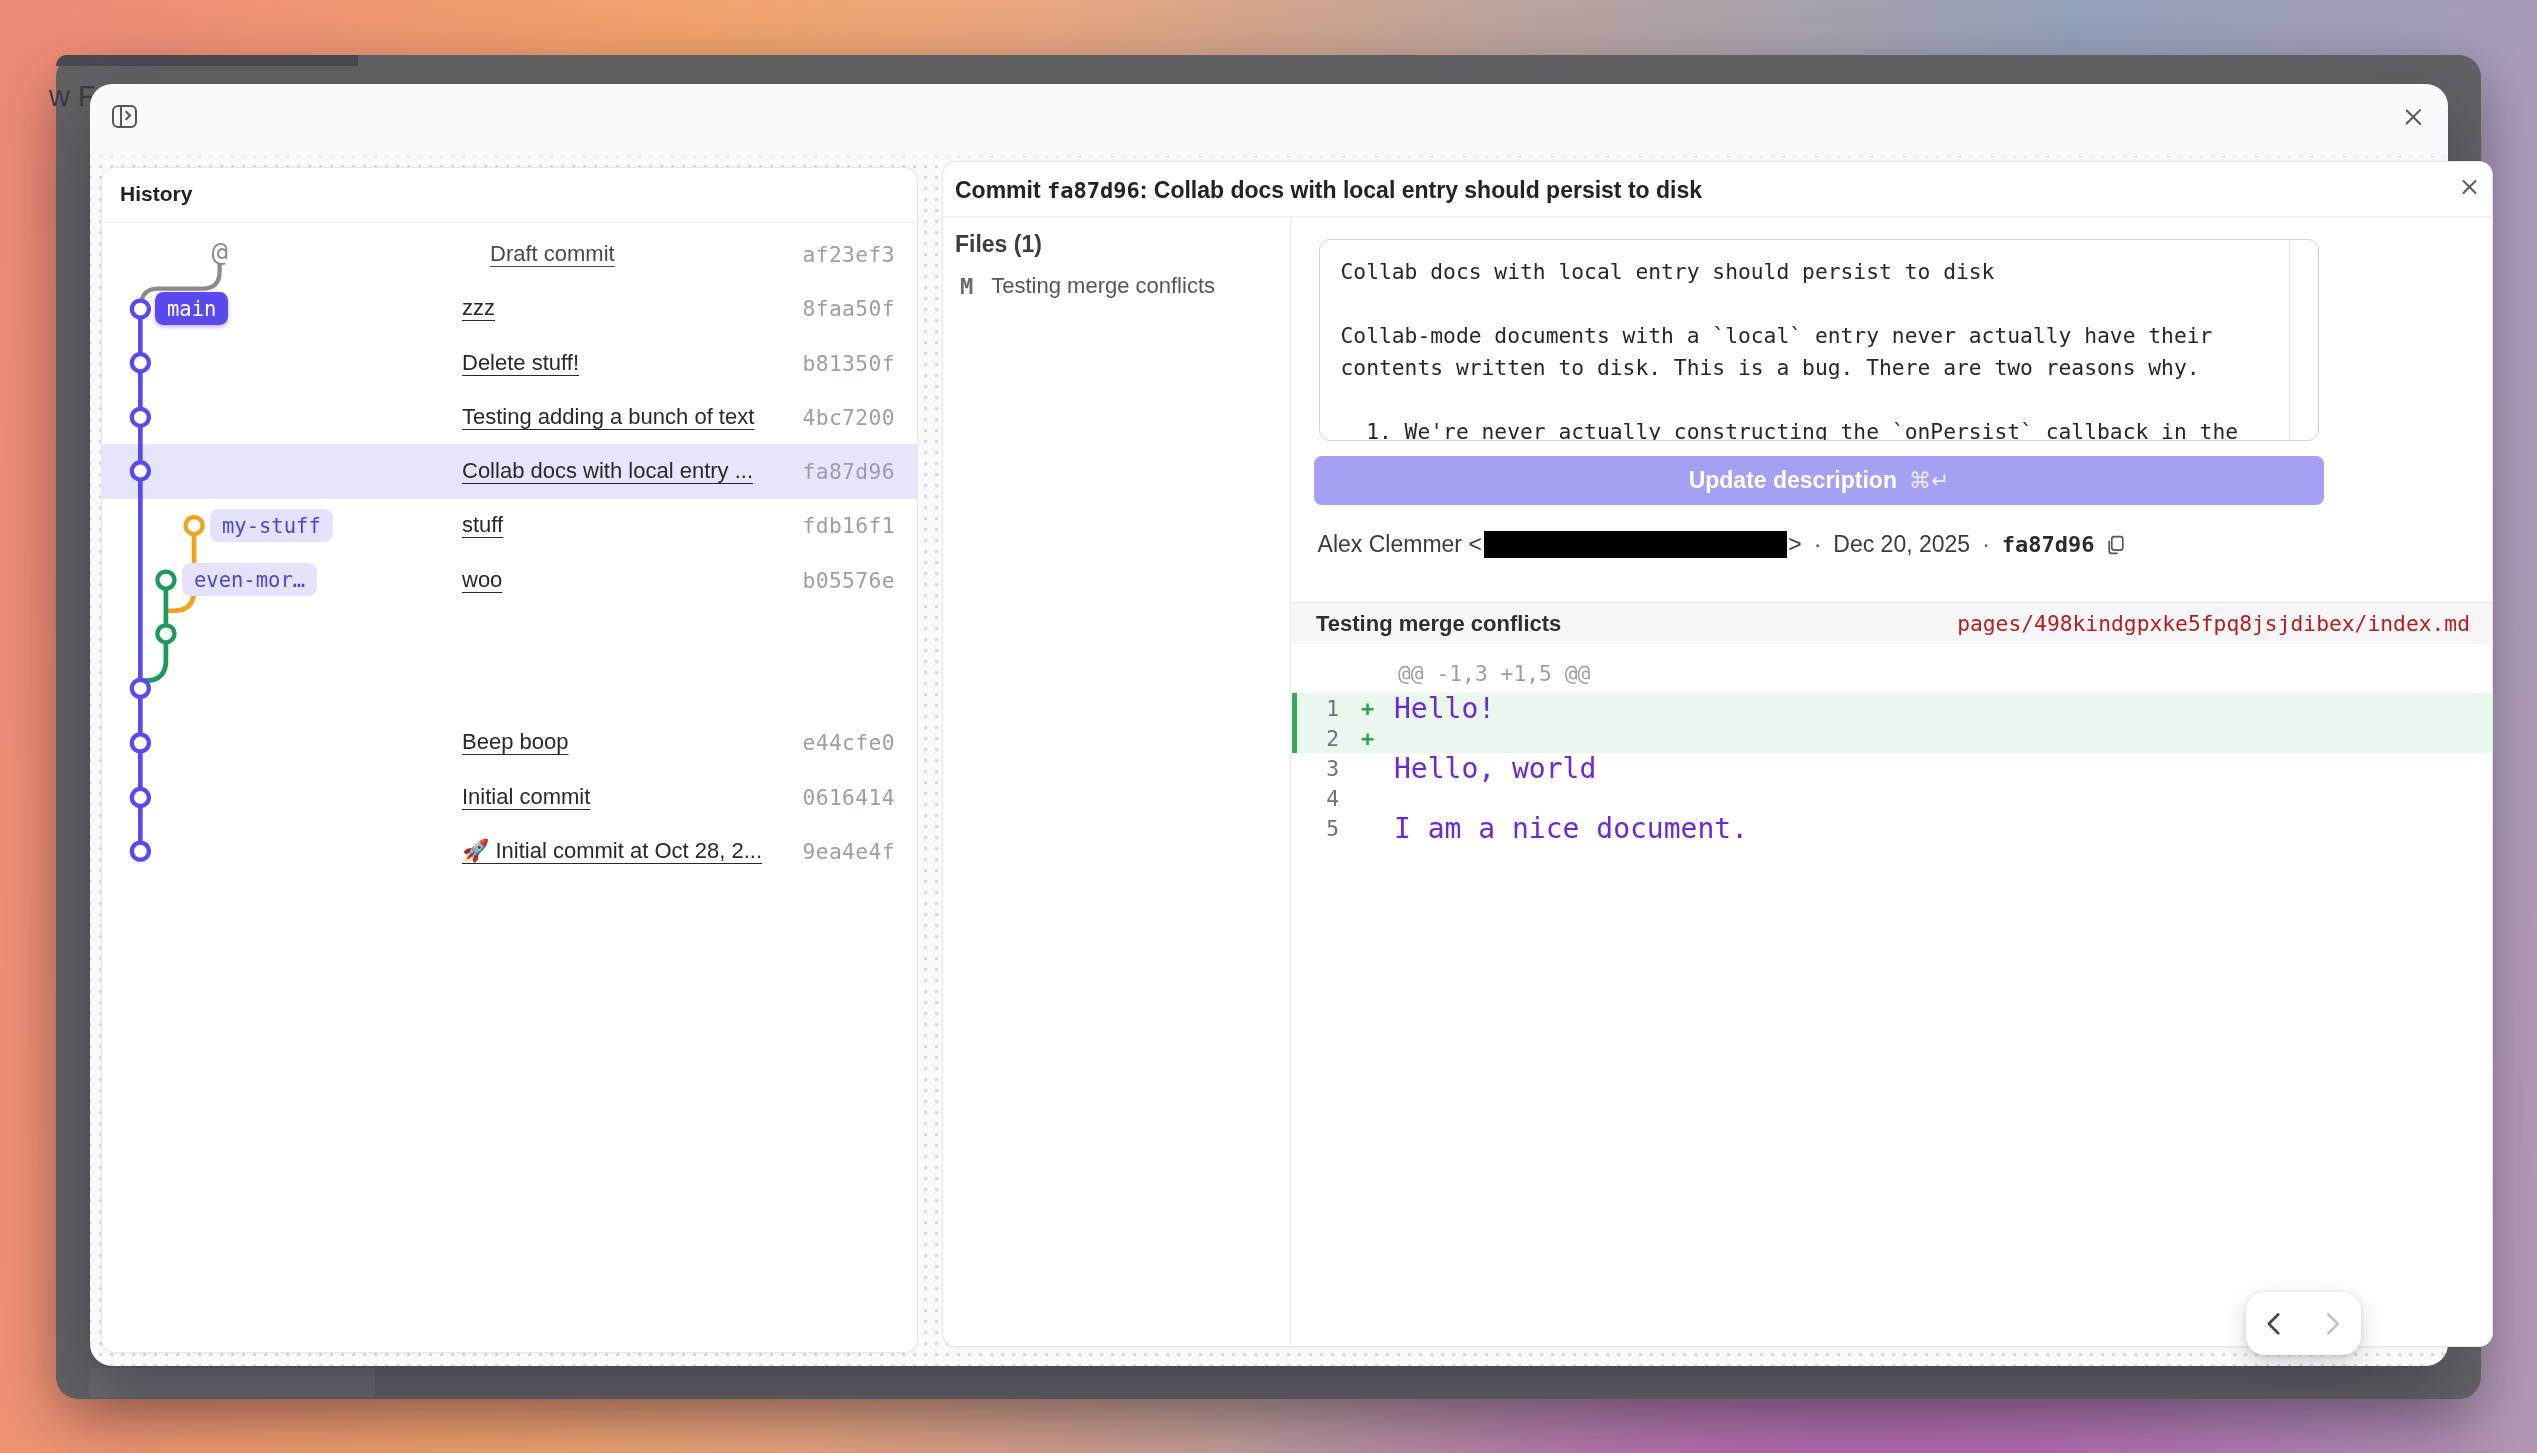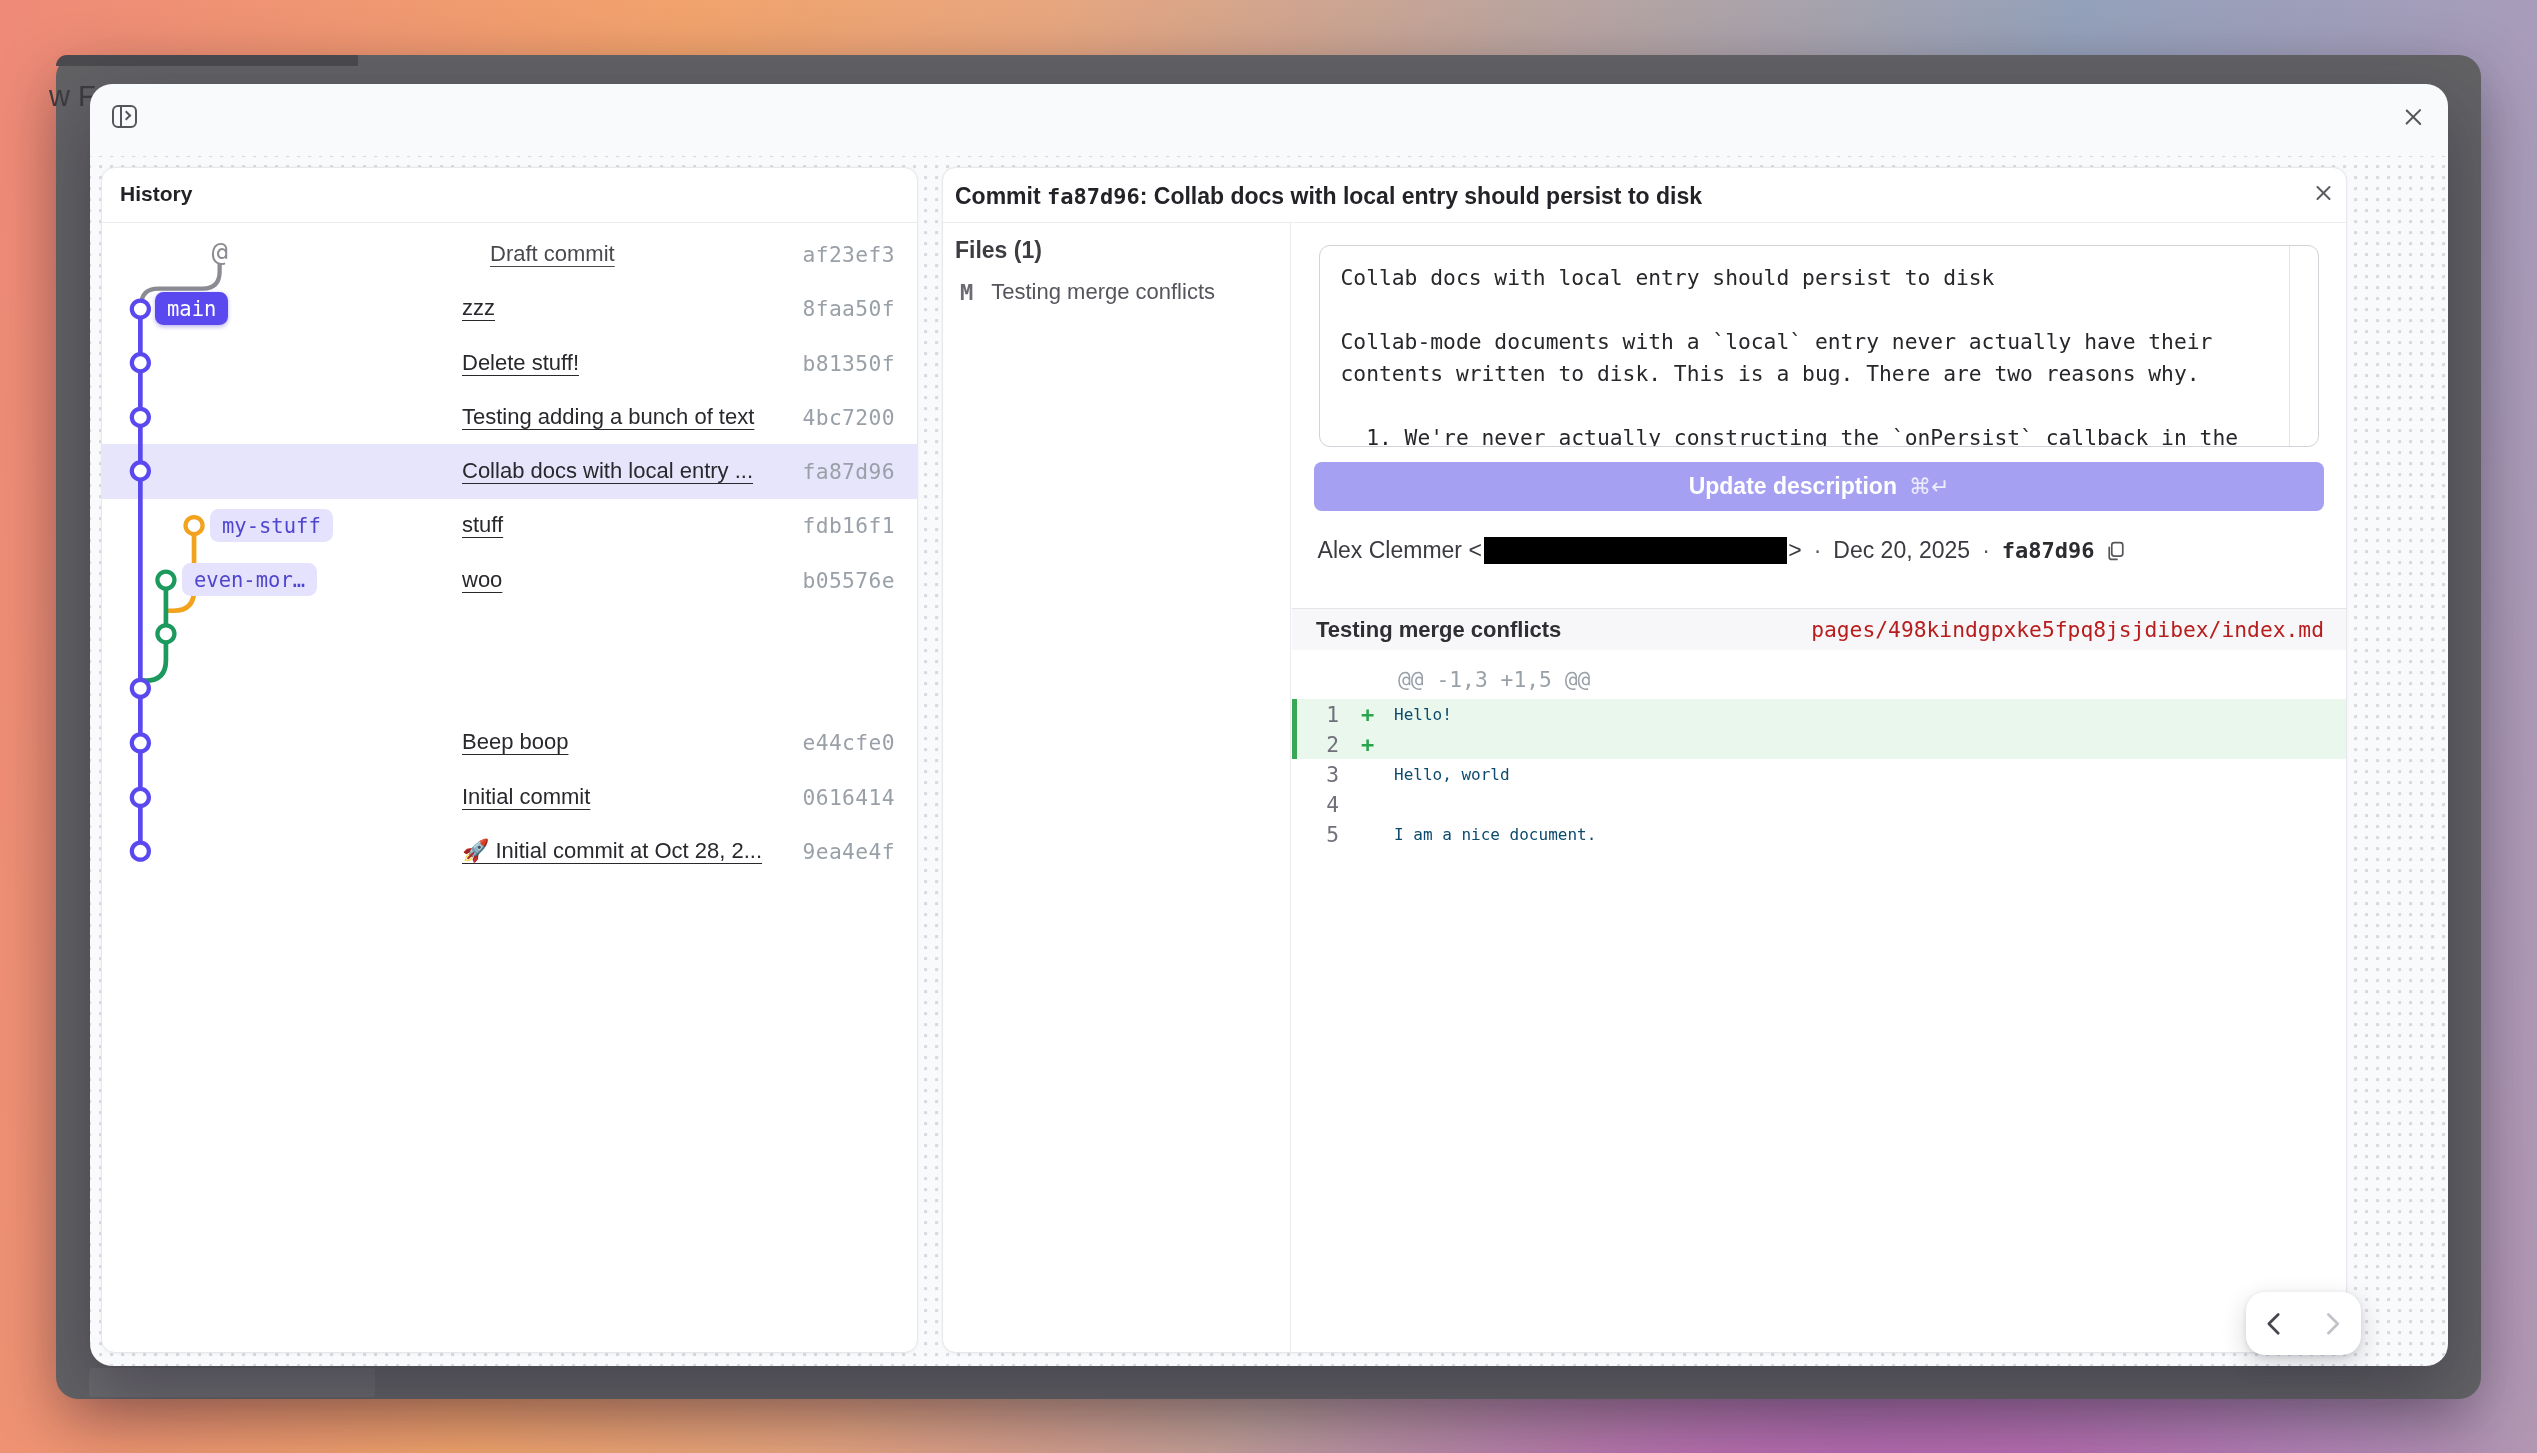--- a/index.html
+++ b/index.html
@@ -85,21 +85,21 @@
   .commit-msg.draft { color:#48484e;margin-left:28px; }
   .commit-hash { position:absolute; right:22px; font-size:21.3px; color:#9aa0a8; letter-spacing:0.4px; }
   .branch-badge {
     position:absolute; height:33px; border-radius:8.5px; background:#e4e2fc; color:#4f46cf;
     font-size:20.5px; display:flex; align-items:center; justify-content:center;
     font-family:"DejaVu Sans Mono","Liberation Mono",monospace; white-space:nowrap; padding:0 12px; cursor:pointer;
   }
   .branch-badge.solid { background:#5b49f0; color:#fff; box-shadow:0 1.7px 4.3px rgba(70,50,200,.35); }
 
   
-  .commit-card { left:852px; top:83px; width:1405px; height:1186px; }
+  .commit-card { left:852px; top:77px; width:1551px; height:1186px; }
   .commit-card-title { position:absolute; left:12px; top:14.5px; font-size:23px; font-weight:700; color:#222227; white-space:nowrap; }
   .commit-card-title .hash { font-family:"DejaVu Sans Mono","Liberation Mono",monospace; font-size:22px; }
   .panel-close { position:absolute; right:13.7px; top:17px; width:17px; height:17px; cursor:pointer; }
   .panel-close:before,.panel-close:after {
     content:""; position:absolute; left:-0.9px; top:7.3px; width:19px; height:2px; background:#5a5a60; border-radius:1.7px;
   }
   .panel-close:before { transform:rotate(45deg); } .panel-close:after { transform:rotate(-45deg); }
 
   .commit-body { position:absolute; left:0; top:55px; right:0; bottom:0; }
   .files-col { position:absolute; left:0; top:0; width:347px; bottom:0; }
@@ -144,21 +144,21 @@
   .diff-body { position:absolute; left:0; right:0; top:427px; bottom:0; background:#fff; border-radius:0 0 13.7px 13.7px; overflow:hidden; }
   .hunk-line { position:absolute; left:106px; top:13.7px; height:31px; display:flex; align-items:center;
     font-family:"DejaVu Sans Mono","Liberation Mono",monospace; font-size:21.3px; color:#9aa0a8; }
   .diff-row { position:absolute; left:0; right:0; height:30px; }
   .diff-row.added { background:#e9f7ed; }
   .diff-row.added:before { content:""; position:absolute; left:0; top:0; bottom:0; width:5.1px; background:#3aa757; }
   .diff-row span { position:absolute; top:50%; transform:translateY(-50%);
     font-family:"DejaVu Sans Mono","Liberation Mono",monospace; white-space:pre; }
   .diff-ln { left:0; width:47px; text-align:right; font-size:21.3px; color:#70707a; }
   .diff-sign { left:69px; font-size:22px; color:#2ba44e; font-weight:700; }
-  .diff-code { left:102px; font-size:16px; color:#0c4a6e; }
+  .diff-code { left:102px; font-size:28px; color:#6d28d9; }
 
   
   .nav-pill {
     position:absolute; left:2156px; top:1208px; width:115px; height:63px; background:#fff;
     border-radius:19px; box-shadow:0 8.5px 24px rgba(30,30,50,.18), 0 1.7px 5.1px rgba(30,30,50,.10);
     display:flex; align-items:center; justify-content:space-around; z-index:20;
   }
   .chev-btn { width:25.6px; height:25.6px; position:relative; cursor:pointer; }
   .chev-btn svg { position:absolute; left:0; top:0; }
 </style>

